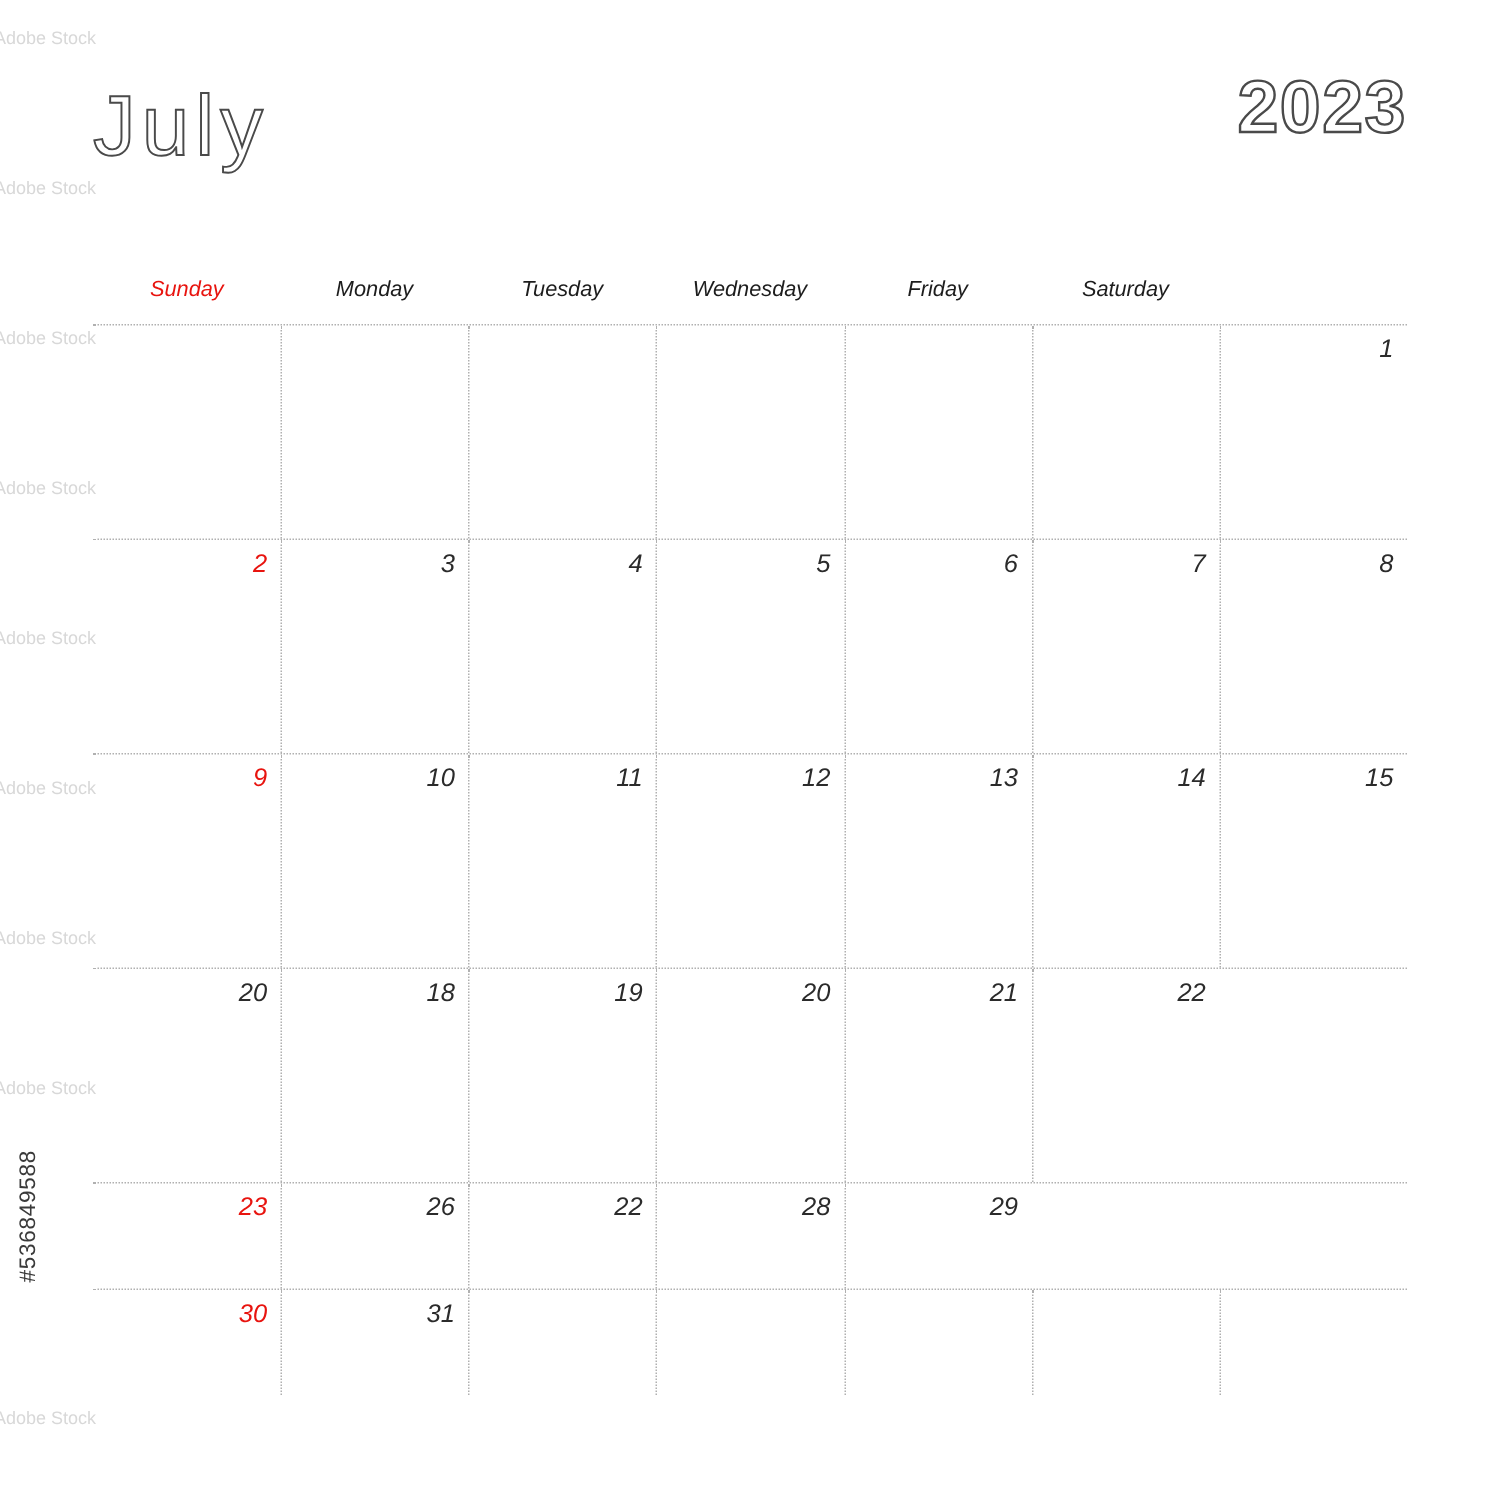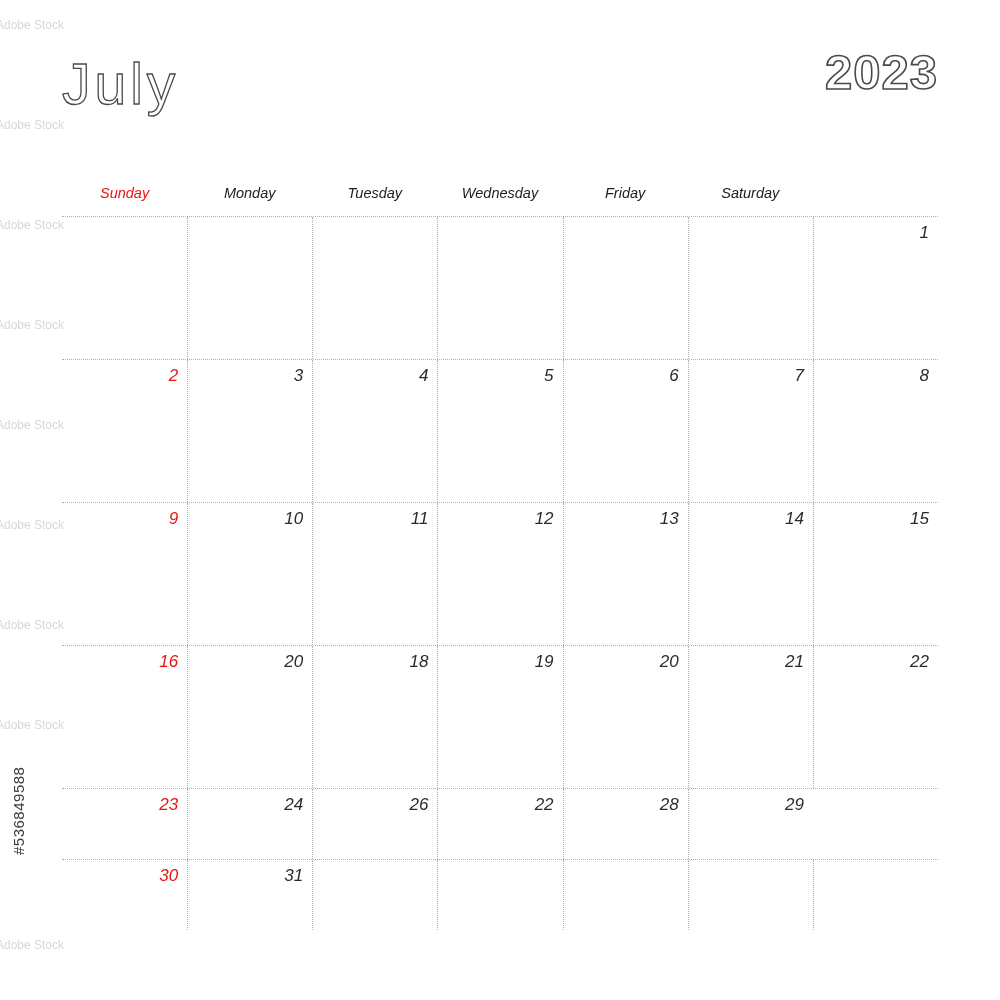--- a/index.html
+++ b/index.html
@@ -218,23 +218,20 @@
     <div class="day-cell">
         <span class="day-num">14</span>
       </div>
     <div class="day-cell">
         <span class="day-num">15</span>
       </div>
   </div>
 
   <div class="week-row h-tall">
     <div class="day-cell">
-        <span class="day-num sun">16</span>
-      </div>
-    <div class="day-cell">
         <span class="day-num">20</span>
       </div>
     <div class="day-cell">
         <span class="day-num">18</span>
       </div>
     <div class="day-cell">
         <span class="day-num">19</span>
       </div>
     <div class="day-cell">
         <span class="day-num">20</span>
@@ -245,23 +242,20 @@
     <div class="day-cell">
         <span class="day-num">22</span>
       </div>
   </div>
 
   <div class="week-row h-short">
     <div class="day-cell">
         <span class="day-num sun">23</span>
       </div>
     <div class="day-cell">
-        <span class="day-num">24</span>
-      </div>
-    <div class="day-cell">
         <span class="day-num">26</span>
       </div>
     <div class="day-cell">
         <span class="day-num">22</span>
       </div>
     <div class="day-cell">
         <span class="day-num">28</span>
       </div>
     <div class="day-cell">
         <span class="day-num">29</span>

